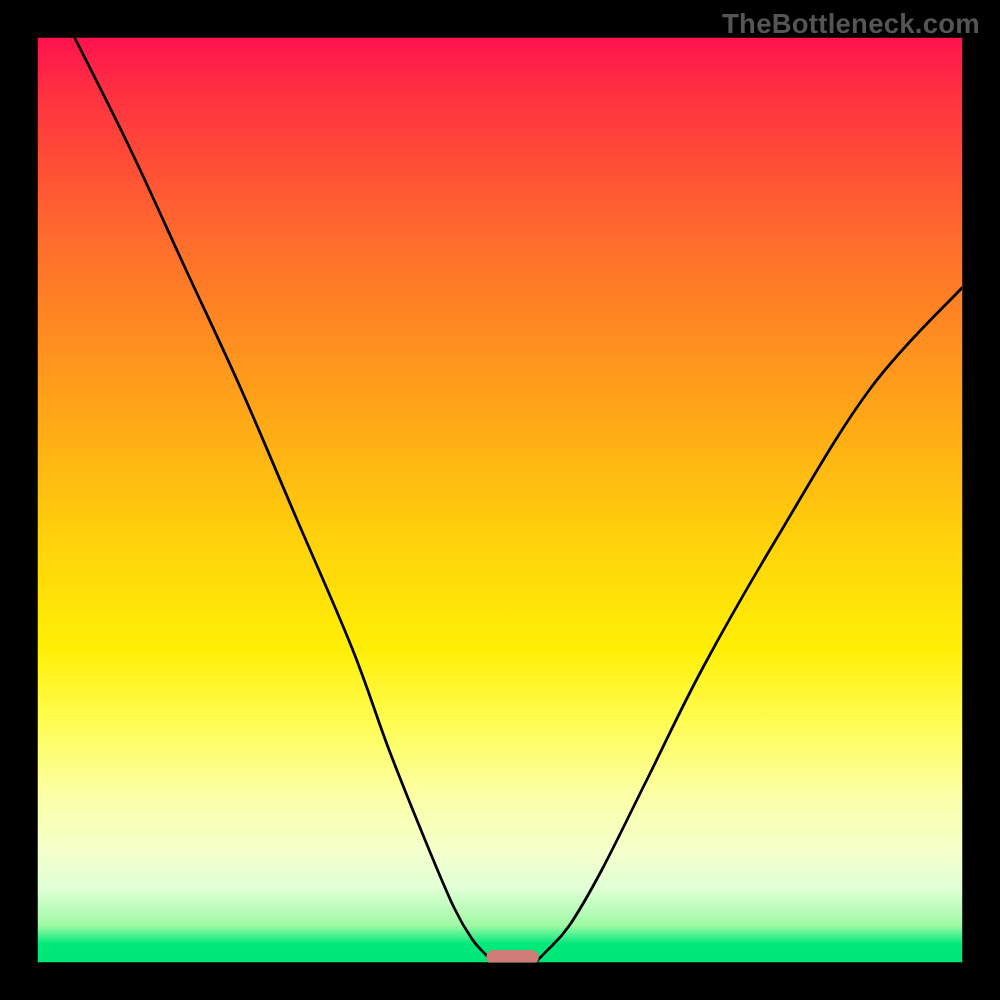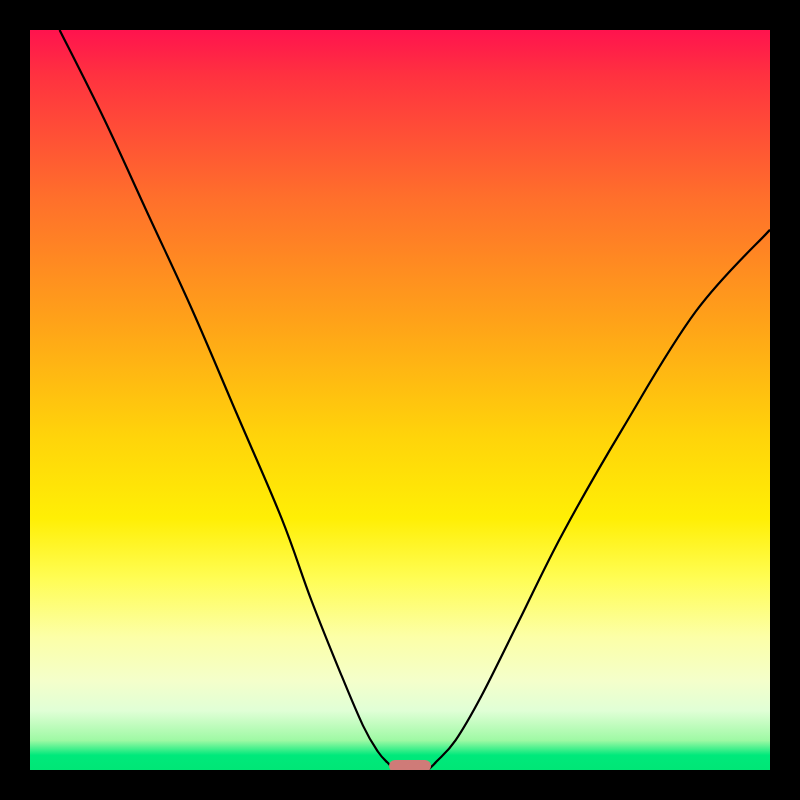--- a/index.html
+++ b/index.html
@@ -69,20 +69,21 @@
     background: #cf7b78;
     border-radius: 6px;
     height: 12px;
     z-index: 10;
   }
 </style>
 </head>
 <body>
 
 <div class="frame">
+  <div class="watermark">TheBottleneck.com</div>
   <div class="plot-area">
     <div class="gradient-bg"></div>
     <svg class="curve-svg" viewBox="0 0 740 740" preserveAspectRatio="none">
       <path id="path-left" class="curve-path" d="M 29.6 0 C 37.592 15.983999999999991, 58.016 55.49999999999996, 74 88.79999999999995 C 89.98400000000001 122.09999999999995, 102.416 150.368, 118.4 185 C 134.38400000000001 219.632, 146.816 245.236, 162.8 281.2 C 178.78400000000002 317.164, 191.216 347.504, 207.20000000000002 384.8 C 223.18400000000003 422.096, 238.28000000000003 455.09999999999997, 251.60000000000002 488.4 C 264.92 521.6999999999999, 270.544 541.828, 281.2 569.8 C 291.856 597.7719999999999, 301.476 621.156, 310.8 643.8 C 320.124 666.444, 326.34000000000003 681.614, 333 695.6 C 339.65999999999997 709.586, 343.138 714.5735999999999, 347.79999999999995 721.5 C 352.46199999999993 728.4264000000001, 355.96959999999996 730.75, 358.9 734.08 C 361.8304 737.4100000000001, 363.1476 738.9344, 364.08000000000004 740"></path>
       <path id="path-right" class="curve-path" d="M 398.11999999999995 740 C 399.7184 738.4016, 402.07160000000005 736.448, 407.00000000000006 731.12 C 411.92840000000007 725.792, 417.508 722.1216, 425.49999999999994 710.4 C 433.4919999999999 698.6784, 440.078 687.312, 451.4 666 C 462.722 644.688, 473.74800000000005 621.304, 488.40000000000003 592 C 503.052 562.696, 514.1519999999999 537.832, 532.8 503.2 C 551.448 468.568, 568.024 439.55999999999995, 592 399.59999999999997 C 615.976 359.64, 639.36 317.164, 666 281.2 C 692.64 245.23600000000002, 726.68 214.45200000000006, 740 199.80000000000007"></path>
     </svg>
     <div id="marker" class="marker" style="left: 358.9px; width: 42.18px; top: 729.56px;"></div>
   </div>
 </div>
 

